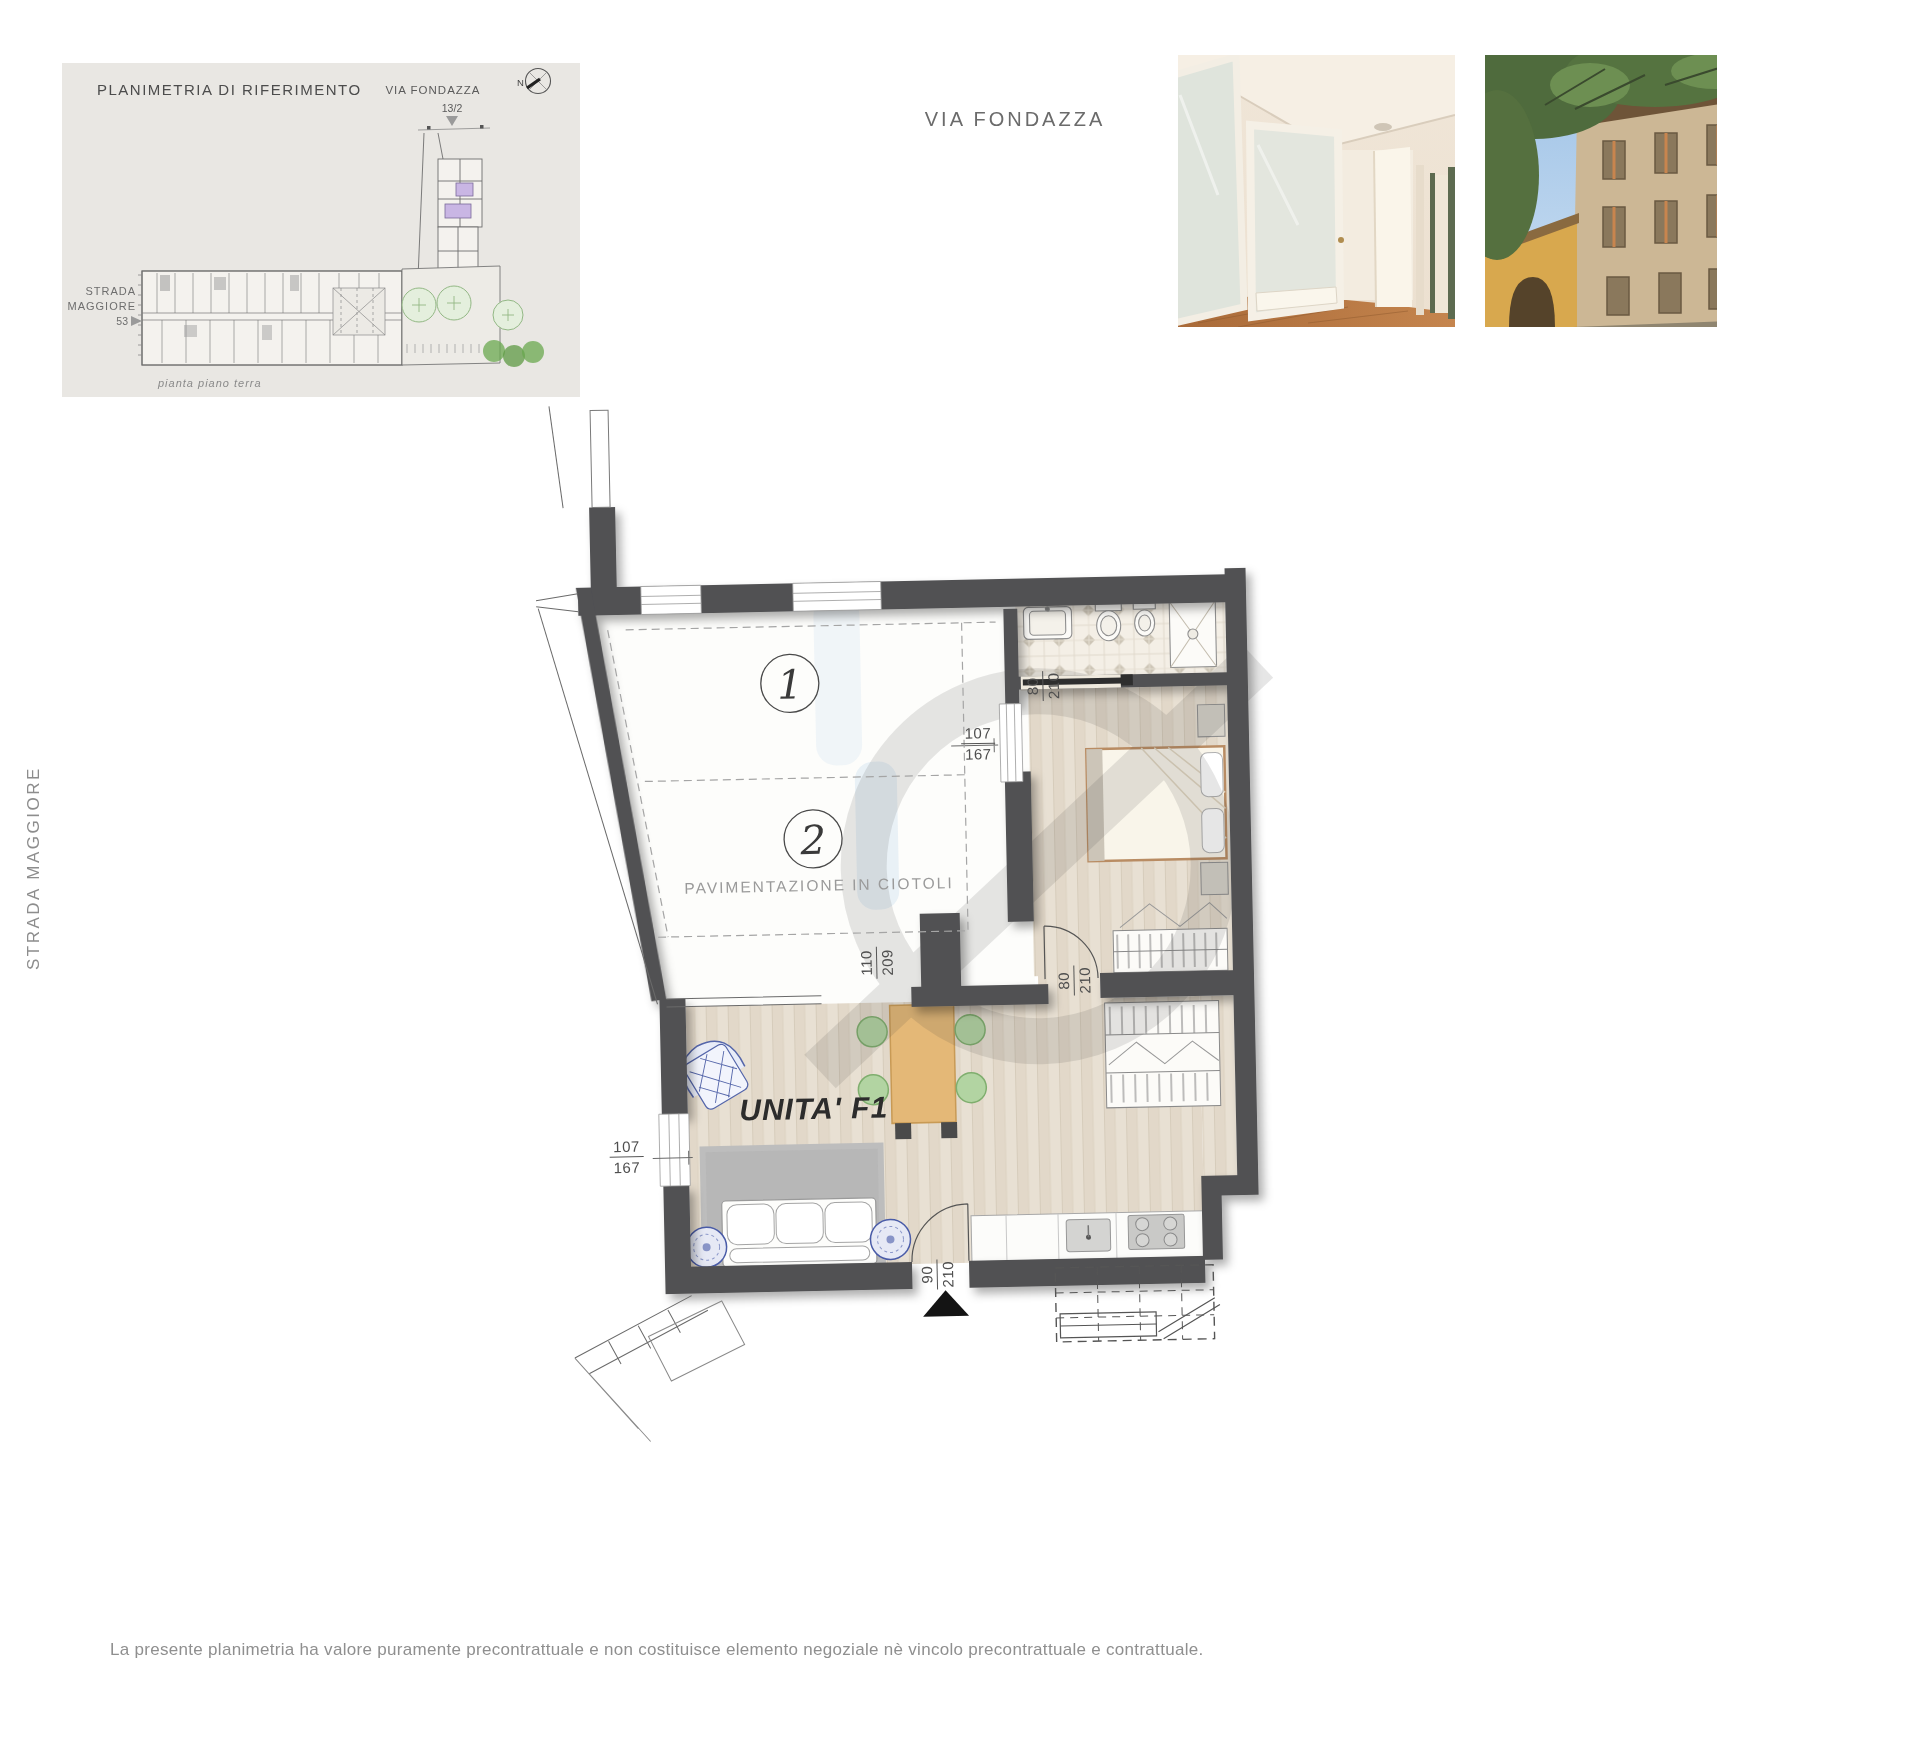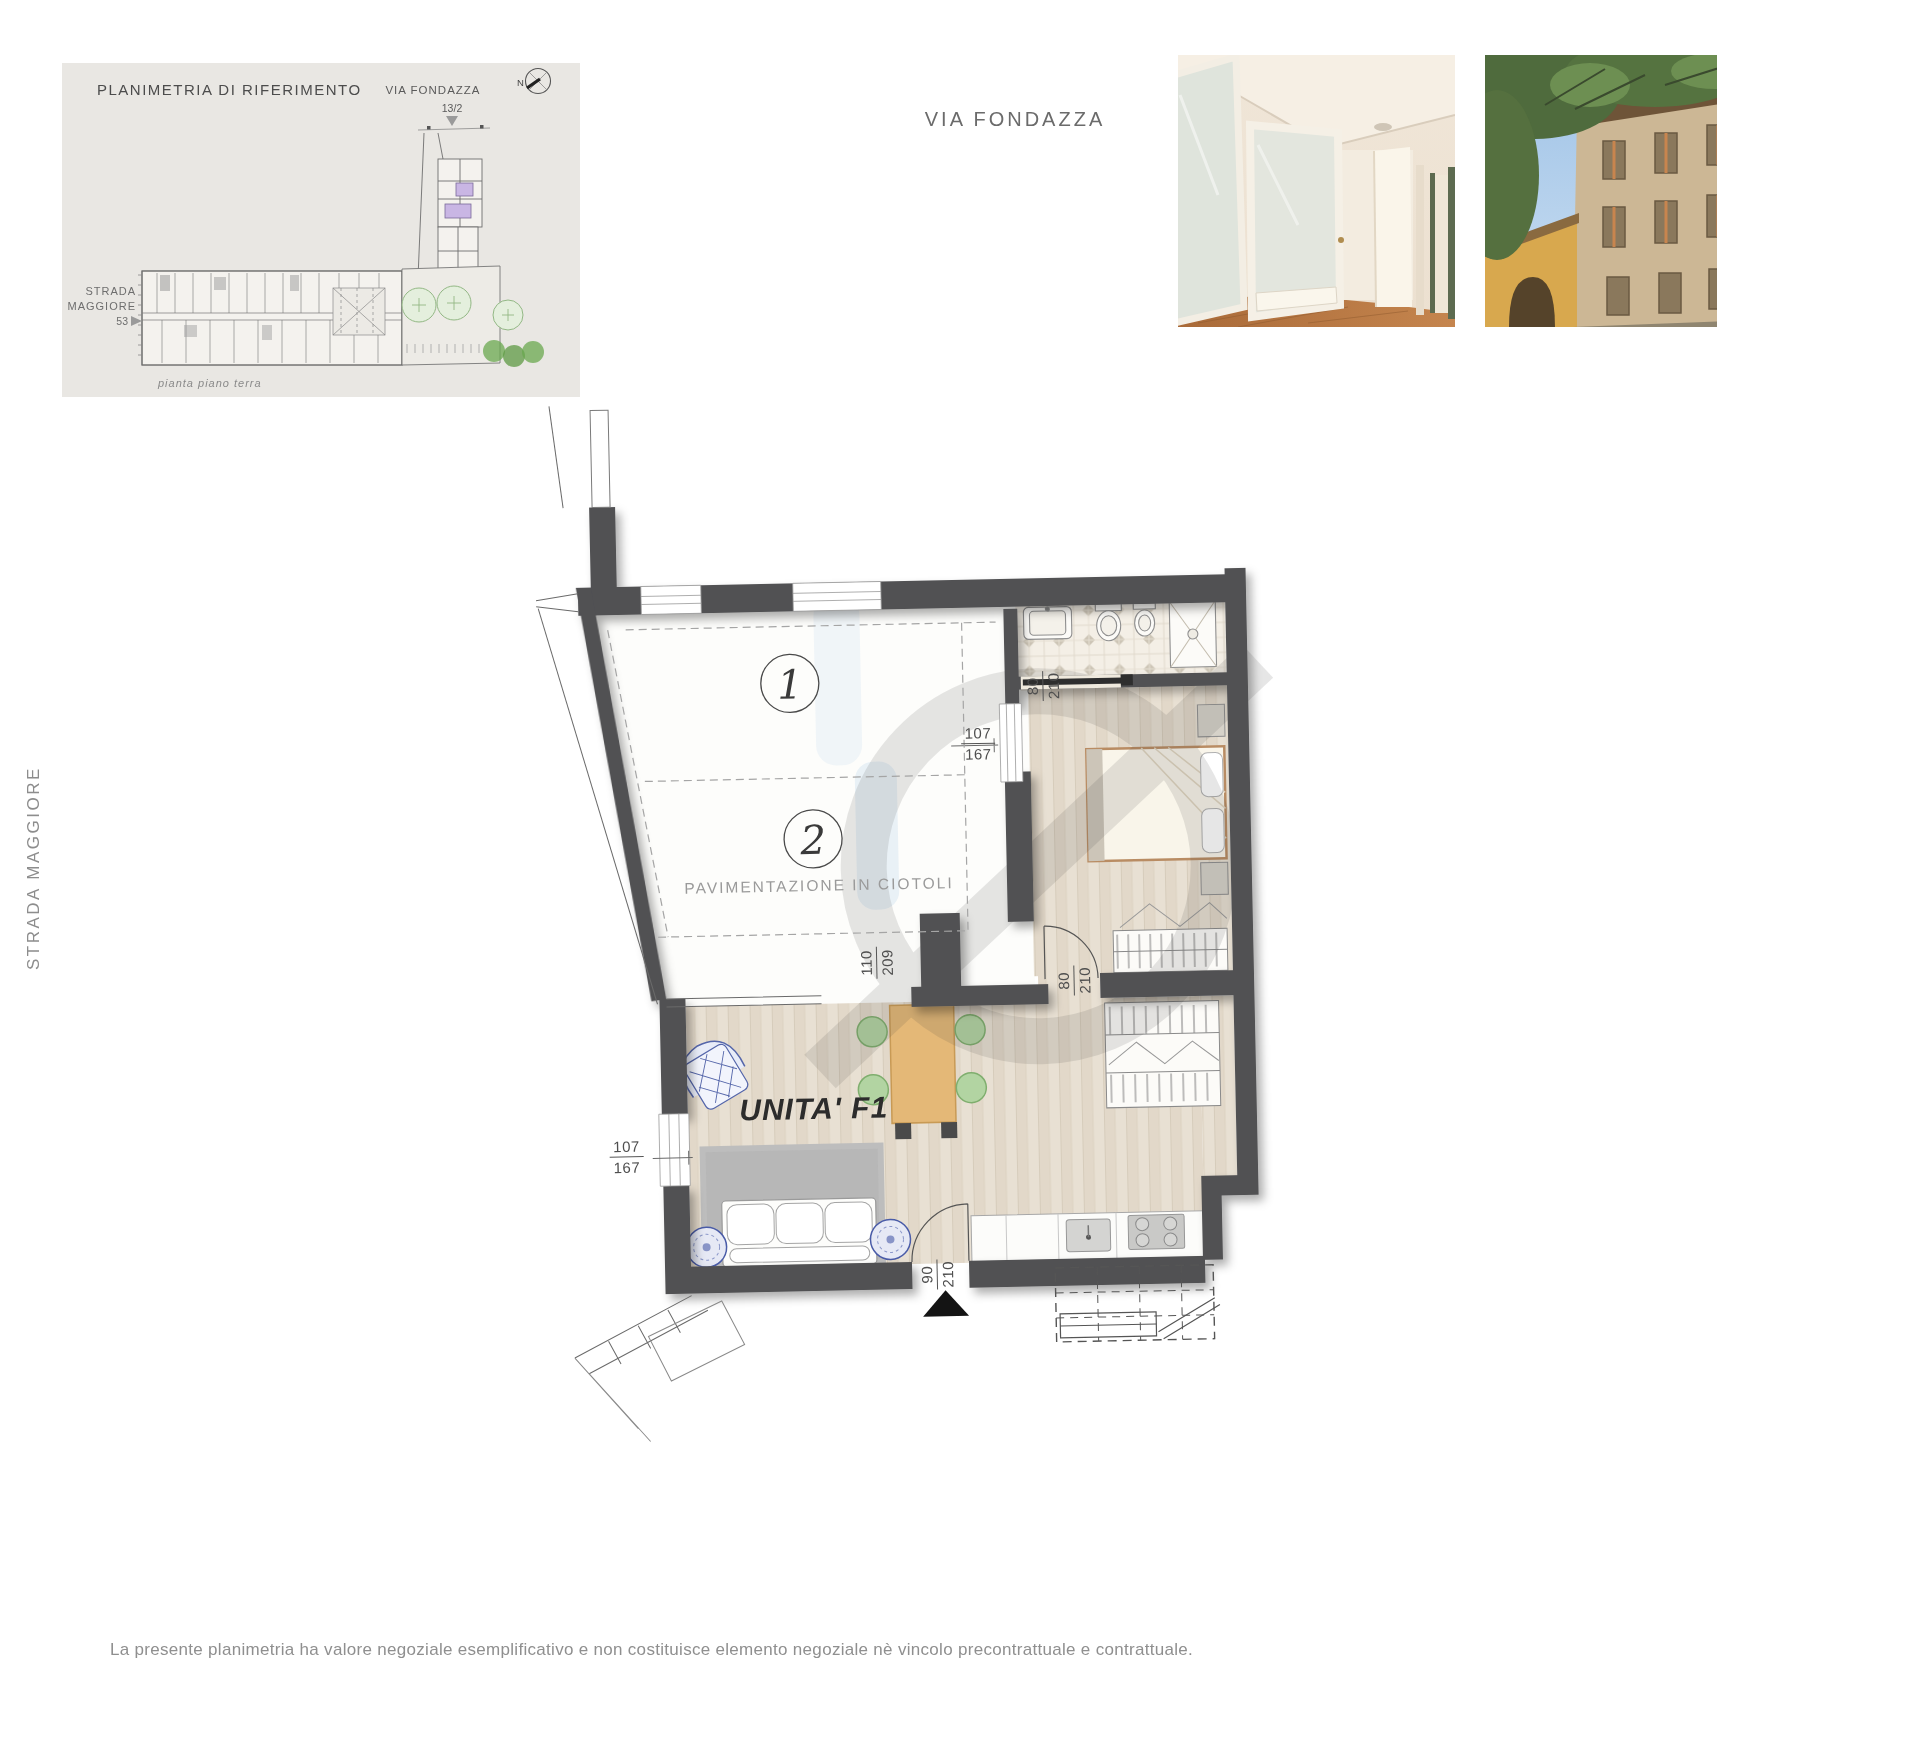--- a/index.html
+++ b/index.html
@@ -443,20 +443,20 @@
             <text x="0" y="-5" text-anchor="middle" class="dimtxt">90</text>
             <line x1="-15" y1="0" x2="15" y2="0" stroke="#555" stroke-width="1"></line>
             <text x="0" y="16" text-anchor="middle" class="dimtxt">210</text>
           </g>
         </g>
 
       </g>
     </svg>
   </div>
 
-  <div class="abs disclaimer">La presente planimetria ha valore negoziale esemplificativo e non costituisce elemento negoziale nè vincolo precontrattuale e contrattuale.</div>
+  <div class="abs disclaimer">La presente planimetria ha valore puramente precontrattuale e non costituisce elemento negoziale nè vincolo precontrattuale e contrattuale.</div>
 
   <svg class="abs logo" viewBox="0 0 86 86">
     <circle cx="43" cy="42" r="35" fill="none" stroke="#9a9aa2" stroke-width="1.6"></circle>
     <line x1="12" y1="70" x2="45" y2="40" stroke="#1e2a56" stroke-width="7" stroke-linecap="round"></line>
   </svg>
 
 </div>
 
 </body></html>

